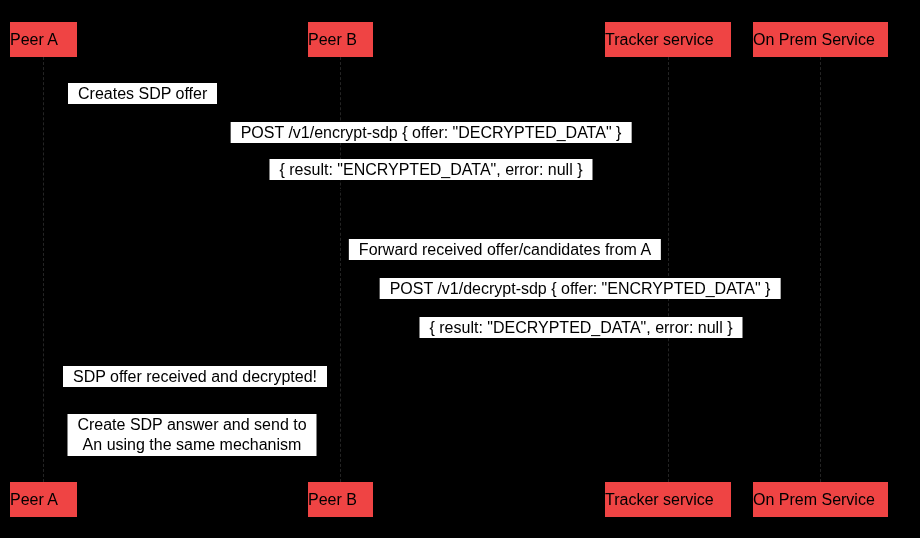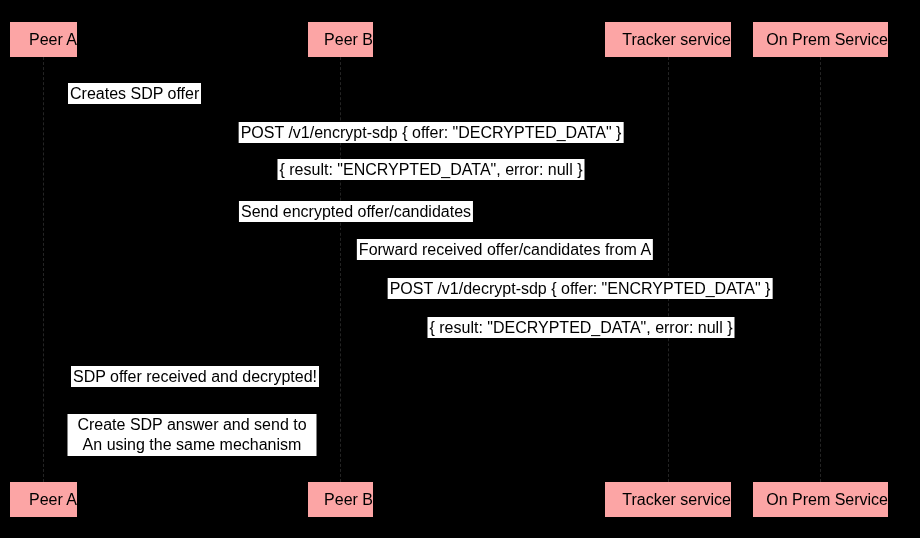--- a/index.html
+++ b/index.html
@@ -6,40 +6,40 @@
   .stage {
     position:relative;
     width:920px; height:538px;
     background:#000000;
     font-family:"Liberation Sans", sans-serif;
     overflow:hidden;
   }
   .actor {
     position:absolute;
     height:35px;
-    background:#fca5a5;
+    background:#ef4444;
     color:#000000;
     font-size:16px;
-    display:flex; align-items:center; justify-content:flex-end;
+    display:flex; align-items:center; justify-content:flex-start;
     box-sizing:border-box;
   }
   .lifeline {
     position:absolute;
     top:57px; height:425px; width:0;
     border-left:1px dashed #242424;
   }
   .msg {
     position:absolute;
     background:#ffffff;
     color:#000000;
     font-size:16px;
     line-height:21px;
     height:21px;
     white-space:nowrap;
-    padding:0 2px;
+    padding:0 10px;
     box-sizing:border-box;
   }
   .msg.centered { transform:translateX(-50%); }
   .msg.note2 {
     width:249px;
     height:auto;
     white-space:normal;
     text-align:center;
     line-height:20px;
     padding:1px 0;
@@ -80,21 +80,20 @@
   <div class="actor" style="left:605px; top:22px; width:126px">
       <span>Tracker service</span>
     </div>
   <div class="actor" style="left:753px; top:22px; width:135px">
       <span>On Prem Service</span>
     </div>
 
   <div class="msg" style="left:68px;  top:83px">Creates SDP offer</div>
   <div class="msg centered" style="left:431px; top:122px">POST /v1/encrypt-sdp { offer: "DECRYPTED_DATA" }</div>
   <div class="msg centered" style="left:431px; top:159px">{ result: "ENCRYPTED_DATA", error: null }</div>
-  <div class="msg centered" style="left:356px; top:201px">Send encrypted offer/candidates</div>
   <div class="msg centered" style="left:505px; top:239px">Forward received offer/candidates from A</div>
   <div class="msg centered" style="left:580px; top:278px">POST /v1/decrypt-sdp { offer: "ENCRYPTED_DATA" }</div>
   <div class="msg centered" style="left:581px; top:317px">{ result: "DECRYPTED_DATA", error: null }</div>
   <div class="msg centered" style="left:195px; top:366px">SDP offer received and decrypted!</div>
   <div class="msg centered note2" style="left:192px; top:414px">Create SDP answer and send to An using the same mechanism</div>
 
   <div class="actor" style="left:10px;  top:482px; width:67px">
       <span>Peer A</span>
     </div>
   <div class="actor" style="left:308px; top:482px; width:65px">

